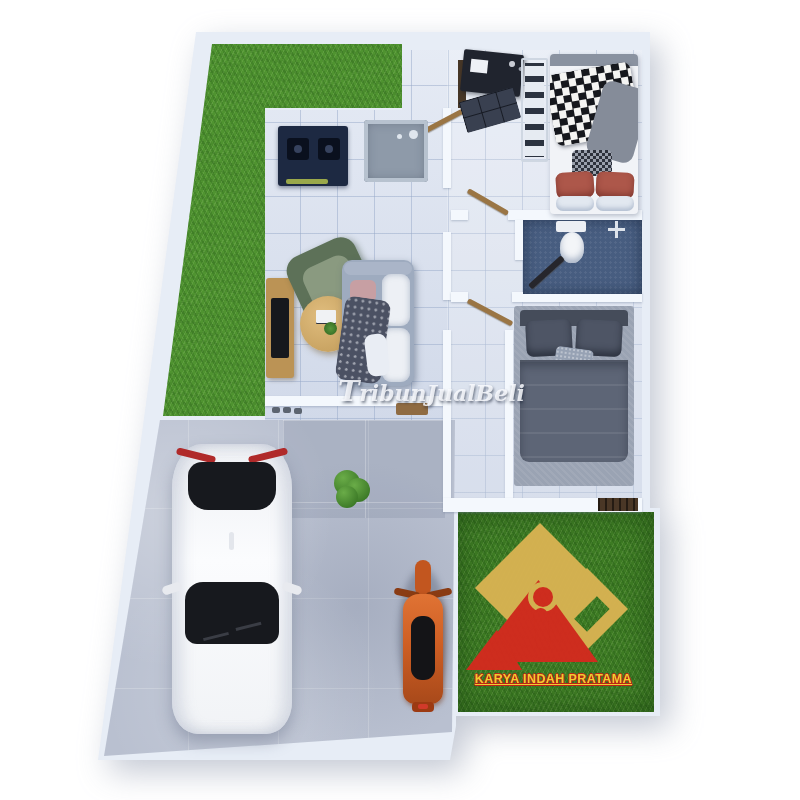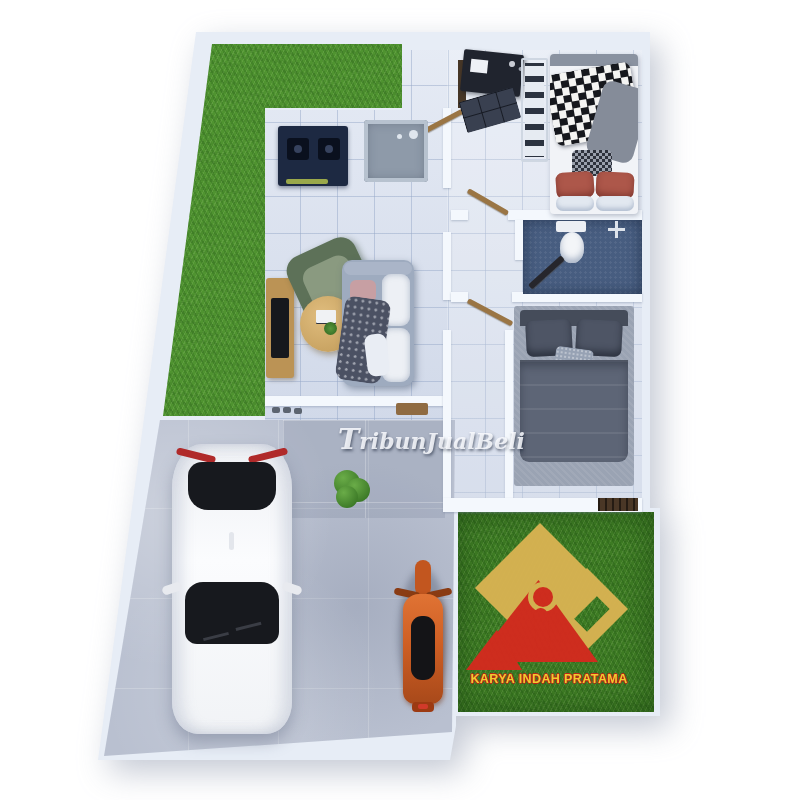--- a/index.html
+++ b/index.html
@@ -219,28 +219,28 @@
   .tri-red-big{position:absolute;left:8px;top:62px;width:124px;height:82px;
     background:var(--logo_red,#d42a1e);clip-path:polygon(52% 0,0 100%,100% 100%);}
   .tri-red-small{position:absolute;left:0;top:112px;width:56px;height:40px;
     background:var(--logo_red,#d42a1e);clip-path:polygon(55% 0,0 100%,100% 100%);}
   .person-ring{position:absolute;left:62px;top:64px;width:30px;height:30px;border-radius:50%;
     background:var(--logo_gold,#d9b352);}
   .person-head{position:absolute;left:67px;top:69px;width:20px;height:20px;border-radius:50%;
     background:var(--logo_red,#d42a1e);}
   .person-body{position:absolute;left:69px;top:90px;width:14px;height:42px;
     background:var(--logo_red,#d42a1e);border-radius:7px;transform:rotate(-5deg);}
-  .logo-text{position:absolute;left:0;right:16px;top:154px;text-align:center;
+  .logo-text{position:absolute;left:0;right:16px;top:154px;text-align:right;
     font-size:12.5px;font-weight:700;letter-spacing:.4px;color:var(--logo_text,#f5d231);
-    text-shadow:1px 0 0 #c22016,-1px 0 0 #c22016,0 1px 0 #c22016,0 -1px 0 #c22016;}
+    text-shadow:1px 0 0 #c22016,-1px 0 0 #c22016,0 1px 0 #c22016,0 -1px 0 #c22016;text-decoration:underline;}
 
   
   .watermark{left:338px;top:374px;font-family:"DejaVu Serif",serif;font-style:italic;
     font-weight:700;font-size:22px;color:rgba(250,252,255,.85);
-    text-shadow:1px 2px 3px rgba(30,40,60,.6);margin-top:48px;}
+    text-shadow:1px 2px 3px rgba(30,40,60,.6);}
   .watermark::first-letter{font-size:130%;}
 </style>
 </head>
 <body>
 
 <div class="plan">
 
   <div class="lot-shadow">
     <div class="lot-backing"></div>
   </div>

